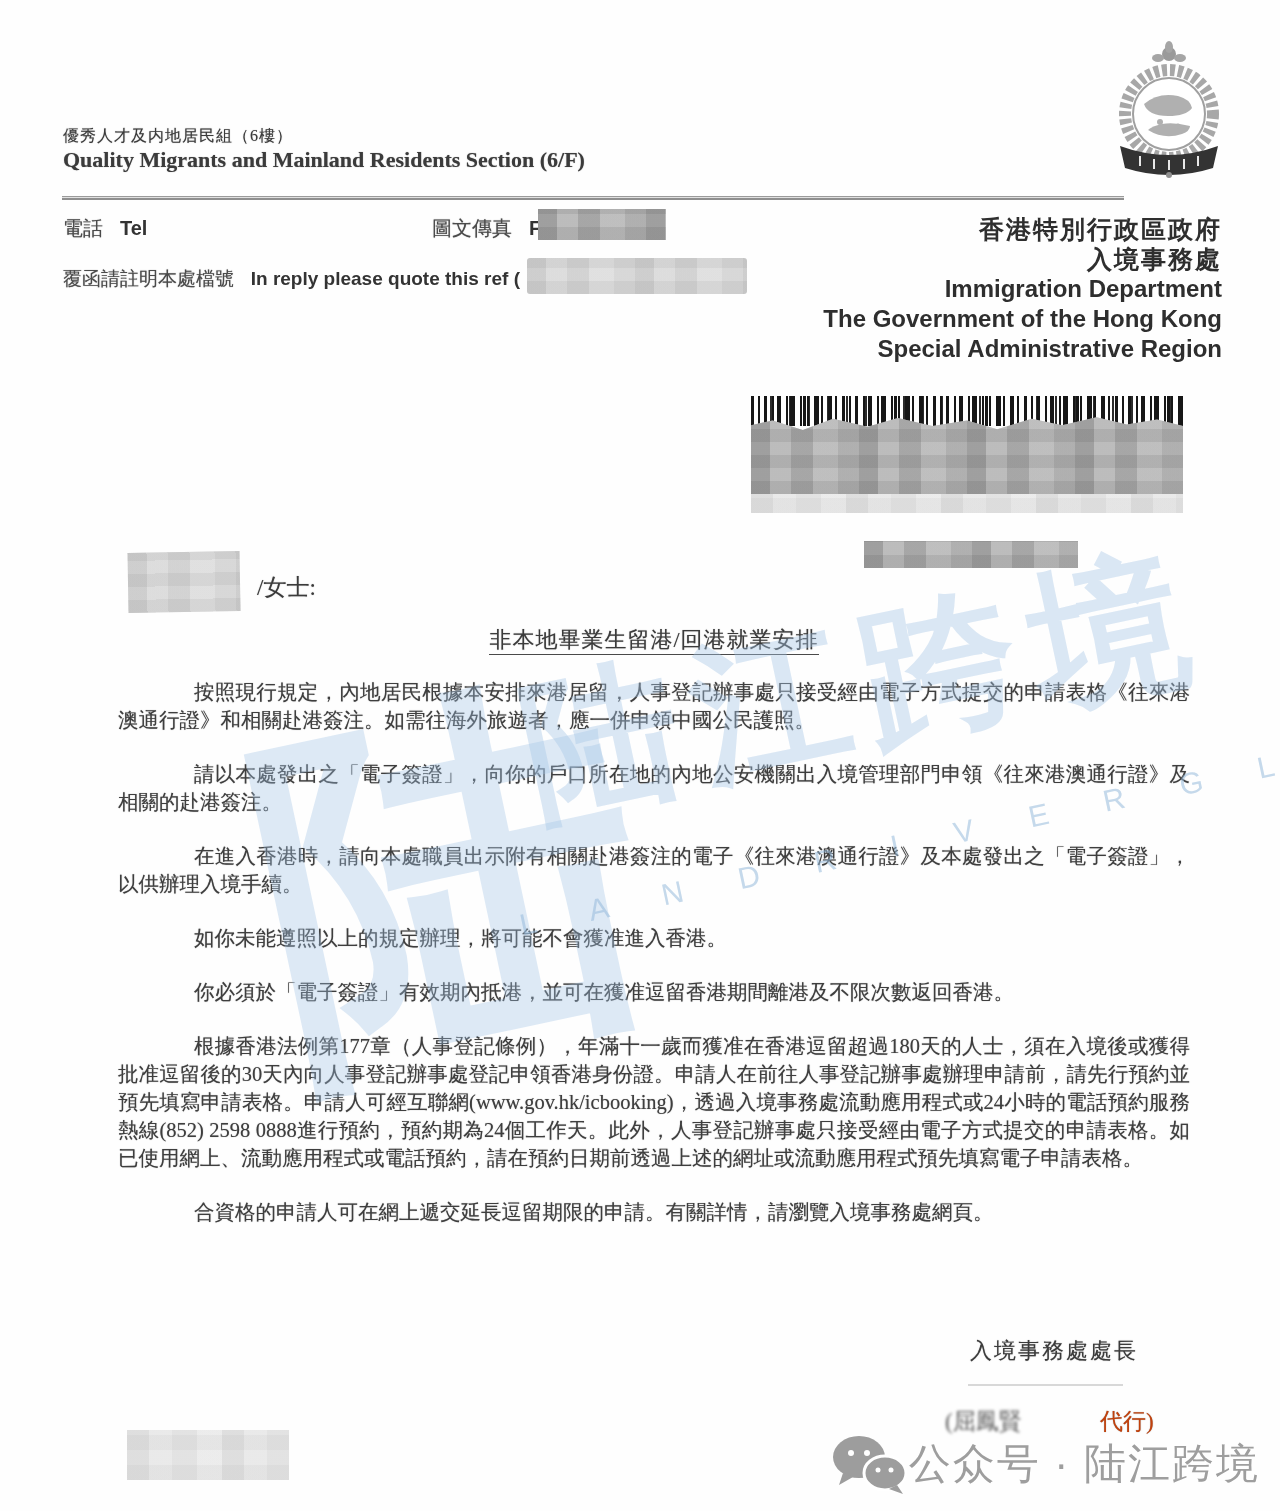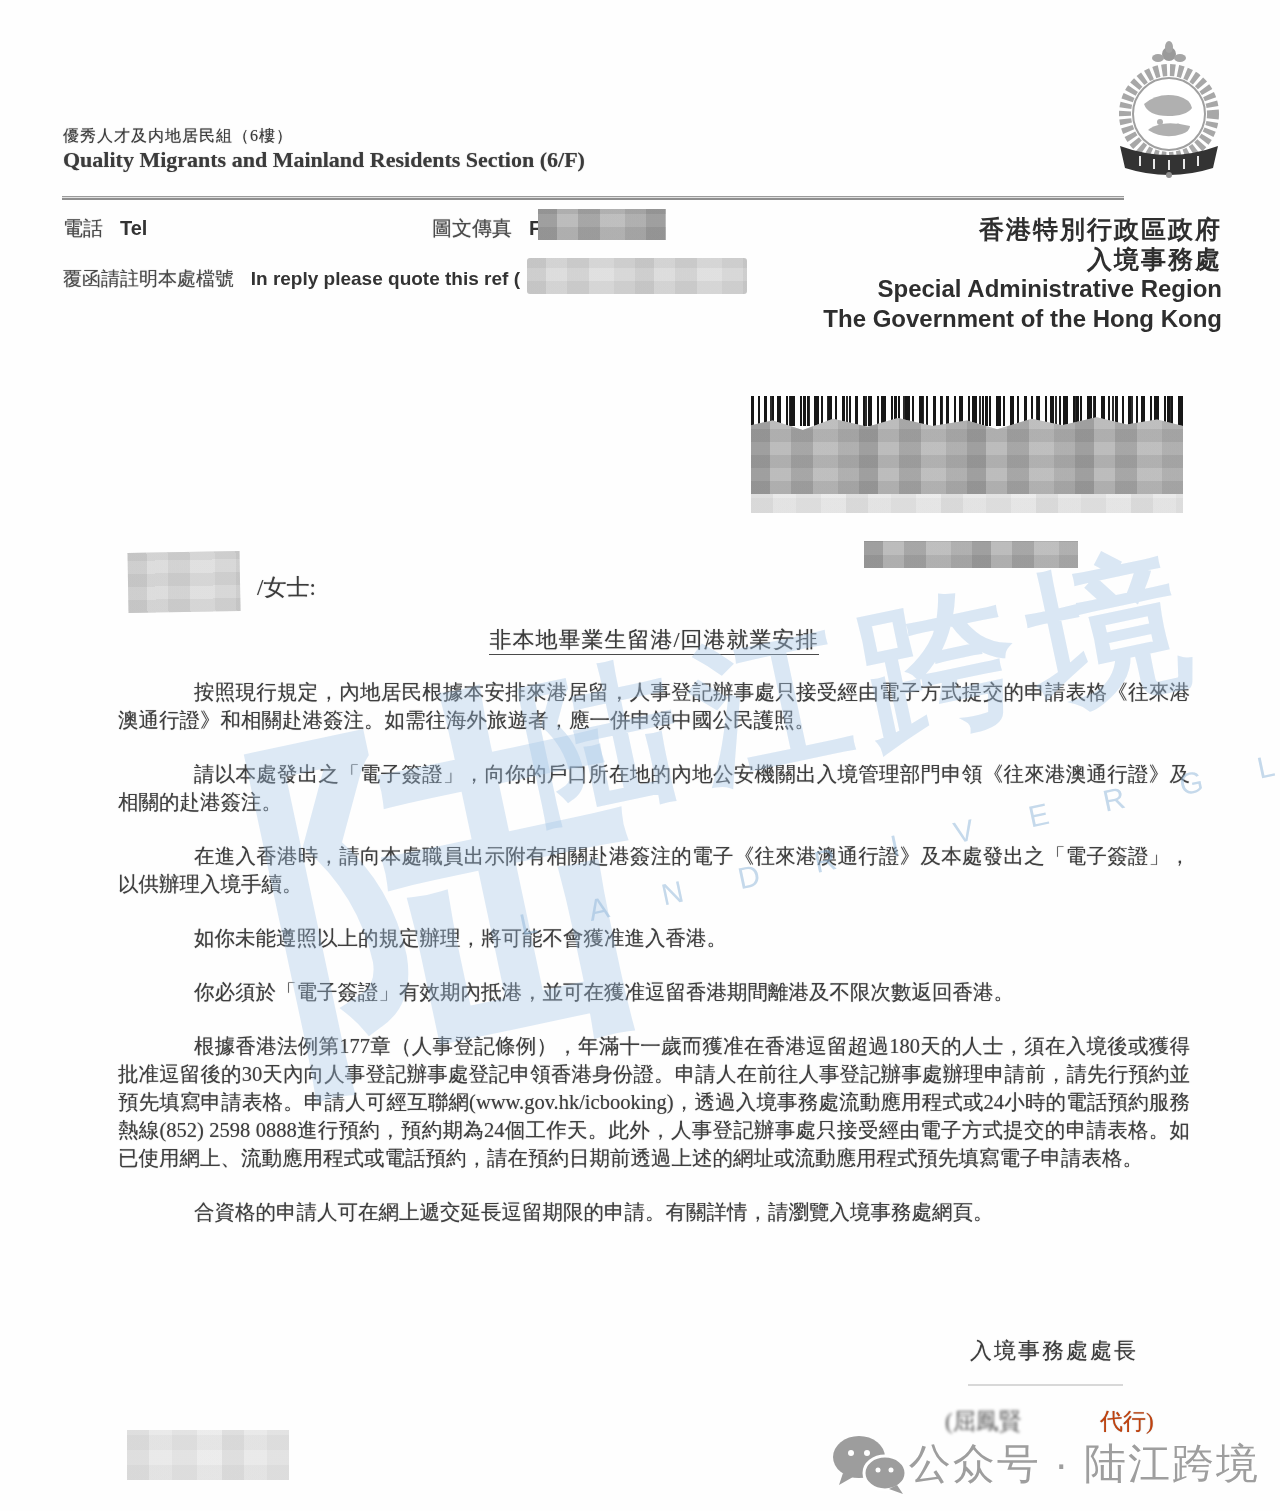--- a/index.html
+++ b/index.html
@@ -148,22 +148,23 @@
 
   <div class="contact-row ref-row">
     <span class="cjk soft">覆函請註明本處檔號</span>
     <span class="lat">In reply please quote this ref (</span>
   </div>
   <div class="mosaic light redact-ref"></div>
 
   <div class="gov-block">
     <div class="zh">香港特別行政區政府</div>
     <div class="zh">入境事務處</div>
+    <div class="en">Immigration Department</div>
+    <div class="en">The Government of the Hong Kong</div>
     <div class="en">Special Administrative Region</div>
-    <div class="en">The Government of the Hong Kong</div>
   </div>
 
   <div class="barcode-bars"></div>
   <div class="mosaic barcode-mosaic"></div>
   <div class="mosaic xlight barcode-strip"></div>
   <div class="mosaic redact-mid"></div>
 
   <div class="mosaic light redact-salutation"></div>
   <div class="salutation soft">/女士:</div>
 

